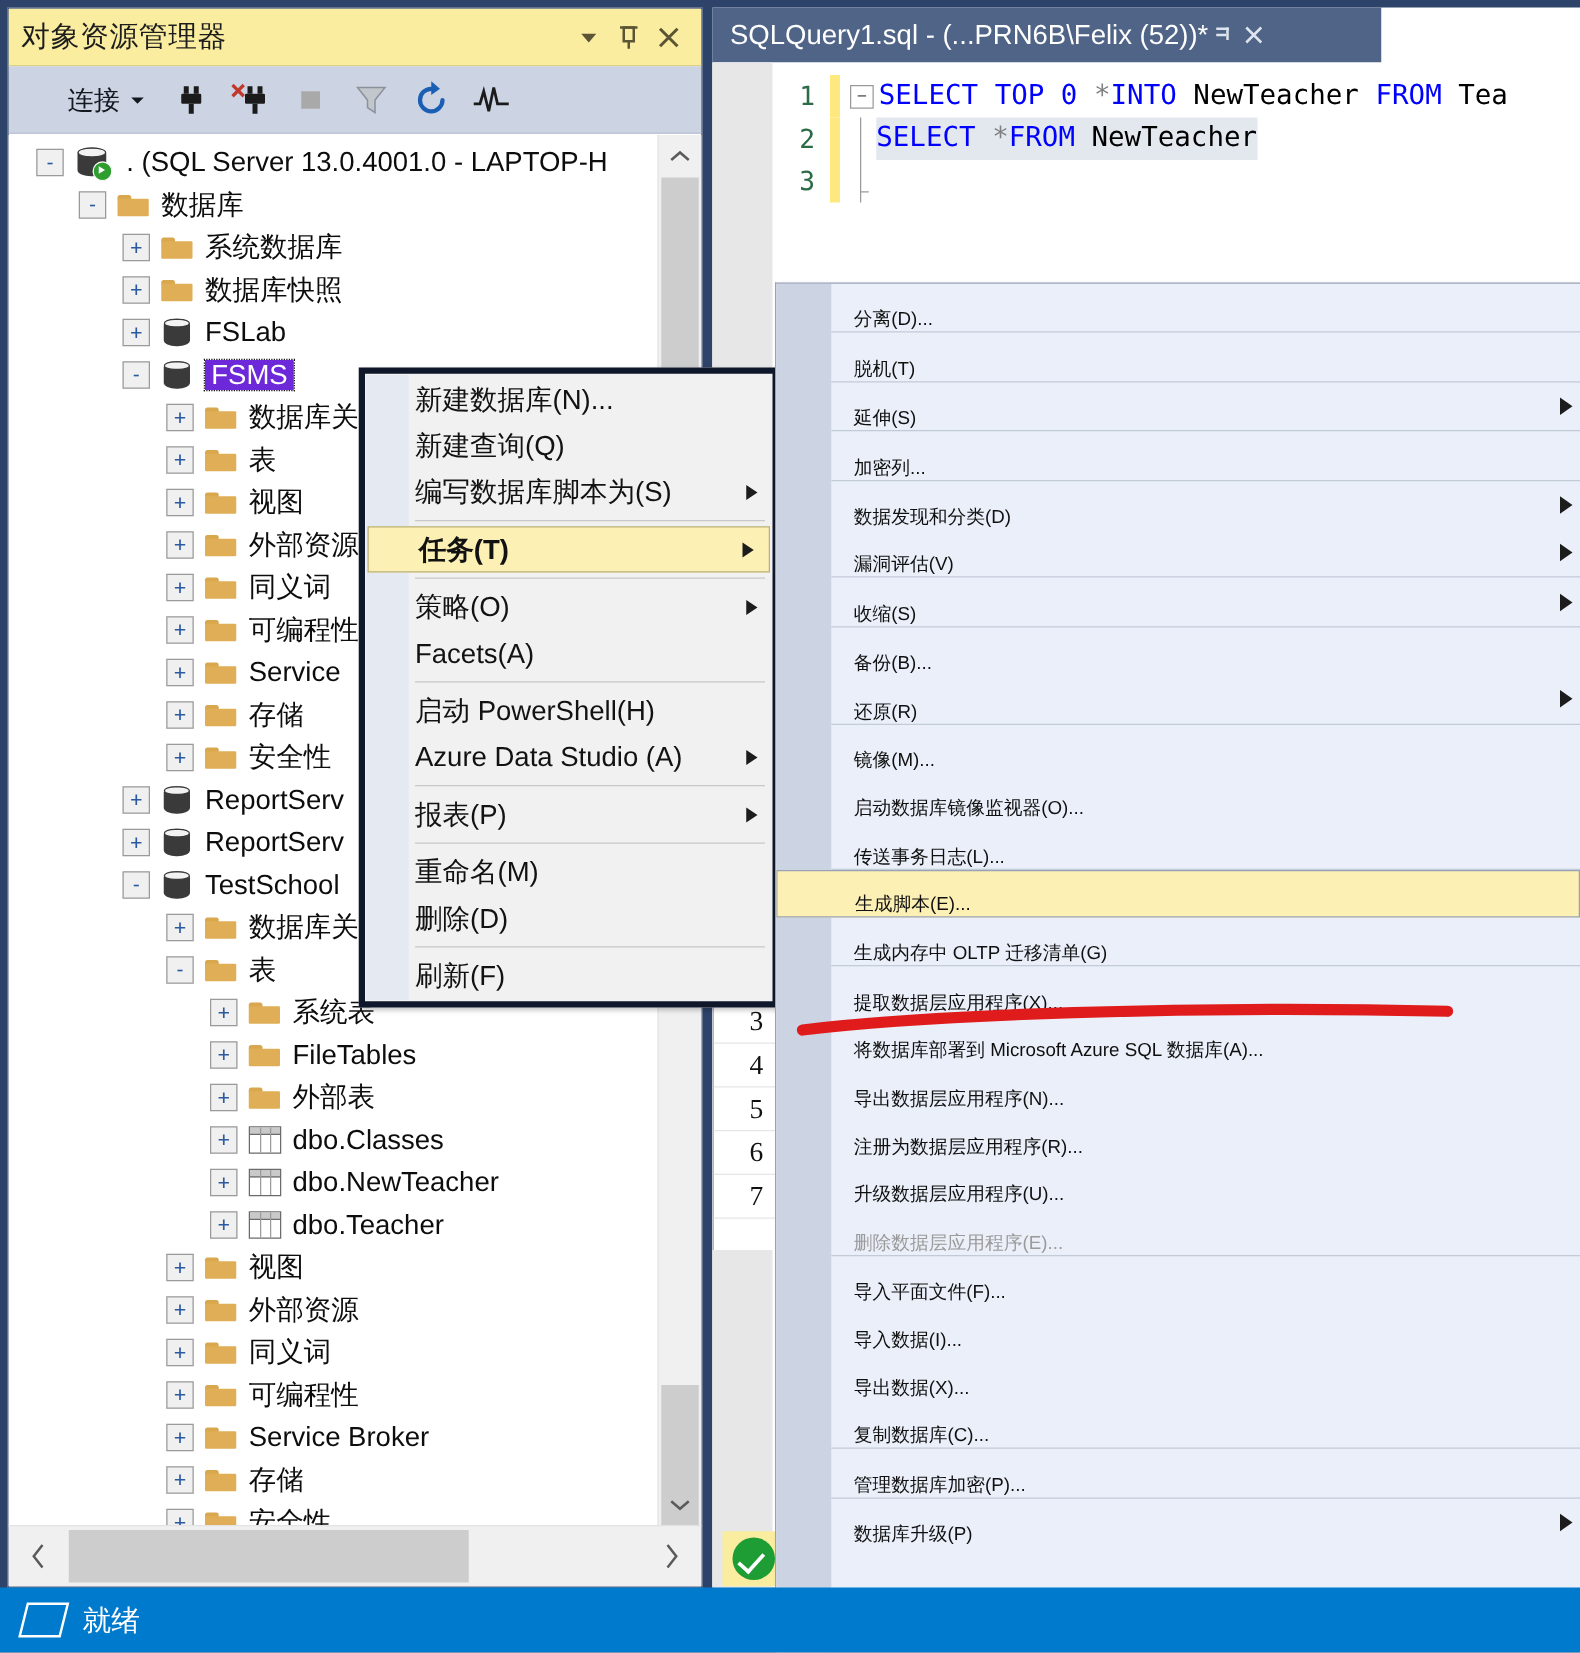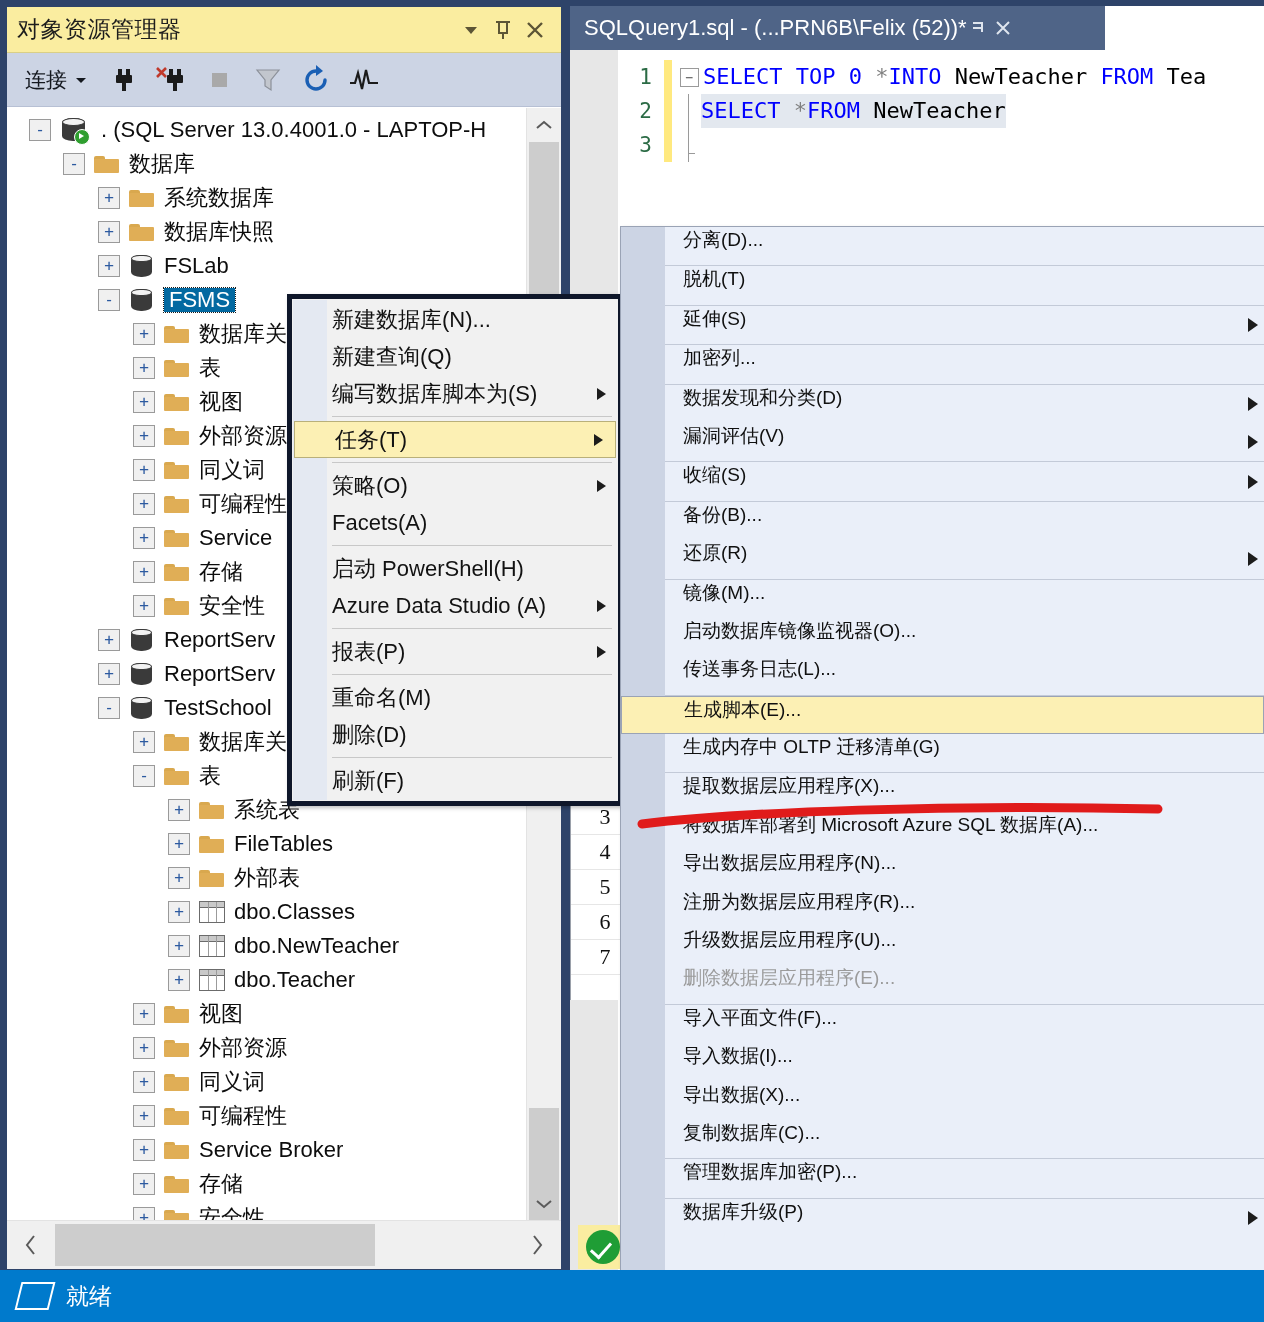--- a/index.html
+++ b/index.html
@@ -30,20 +30,21 @@
   .oe-tb-btn svg{display:block}
 
   #oe-toolbar{
     height:54px;background:#ccd4e4;display:flex;align-items:center;
     padding:0 14px;box-sizing:border-box;gap:14px;
     border-bottom:1px solid #b7c0d4;
   }
   #oe-connect{
     font-size:21px;color:#14181f;display:flex;align-items:center;gap:6px;
     padding:3px 4px;
+    margin-left:29px;
   }
   .tb-ico{width:34px;height:34px;display:flex;align-items:center;justify-content:center}
 
   #oe-tree-wrap{
     position:absolute;left:0;right:0;top:101px;bottom:0;background:#fff;
   }
   #oe-tree{
     position:absolute;left:0;top:0;right:34px;bottom:48px;
     overflow:hidden;background:#fff;padding-top:5px;box-sizing:border-box;
   }
@@ -104,21 +105,21 @@
   }
   .icon-table::before{
     content:"";position:absolute;left:0;top:0;right:0;height:5px;background:#c9c9c9;
     border-bottom:1px solid #6b6b6b;
   }
   .icon-table::after{
     content:"";position:absolute;left:8px;top:0;bottom:0;width:1px;background:#9b9b9b;
     box-shadow:8px 0 0 #9b9b9b;
   }
   .lbl{font-size:22px;line-height:1}
-  .lbl.sel{background:#0369a1;color:#fff;padding:1px 5px;outline:1px dotted #1a1a1a;}
+  .lbl.sel{background:#6d28d9;color:#fff;padding:1px 5px;outline:1px dotted #1a1a1a;}
 
   .ind0{padding-left:22px}
   .ind1{padding-left:56px}
   .ind2{padding-left:91px}
   .ind3{padding-left:126px}
   .ind4{padding-left:161px}
 
   
   #oe-vscroll{
     position:absolute;right:0;top:0;width:34px;bottom:48px;background:#f0f0f0;
@@ -224,41 +225,41 @@
   }
   #ctx-menu-1::before{
     content:"";position:absolute;left:1px;top:1px;bottom:1px;width:34px;background:#e4e9f2;
   }
   .m1-item{
     position:relative;height:37px;display:flex;align-items:center;
     padding-left:40px;padding-right:14px;font-size:22px;color:#121212;white-space:nowrap;
     box-sizing:border-box;
   }
   .m1-item.hl{
-    background:#fcf0b4;border:1px solid #b9b07a;margin:0 2px;height:37px;
+    background:#fcf0b4;border:1px solid #b9b07a;margin:0 2px;height:37px;font-weight:bold;
   }
   .m1-item .arw{
     position:absolute;right:12px;top:50%;transform:translateY(-50%);
     width:0;height:0;border-left:9px solid #1c1c1c;border-top:6px solid transparent;
     border-bottom:6px solid transparent;
   }
   .m1-sep{height:1px;background:#c8c8c8;margin:4px 6px 4px 40px;}
 
   
   #ctx-menu-2{
     position:absolute;left:620px;top:226px;right:0;bottom:0;
     background:#eaeff9;border:1px solid #9aa3b5;border-right:none;border-bottom:none;
     box-shadow:2px 2px 4px rgba(0,0,0,.2);box-sizing:border-box;overflow:hidden;
   }
   #ctx-menu-2::before{
     content:"";position:absolute;left:0;top:0;bottom:0;width:44px;background:#ccd4e4;
   }
   .m2-item{
-    position:relative;height:38.4px;display:flex;align-items:flex-start;
-    padding-left:62px;padding-right:20px;font-size:19px;color:#101010;white-space:nowrap;
+    position:relative;height:38.4px;display:flex;align-items:flex-end;
+    padding-left:62px;padding-right:20px;font-size:15px;color:#101010;white-space:nowrap;
     box-sizing:border-box;
   }
   .m2-item.dis{color:#9b9b9b}
   .m2-item.hl{
     background:#fcf0b4;border:1px solid #9aa3b5;box-sizing:border-box;
   }
   .m2-item .arw2{
     position:absolute;right:6px;top:50%;transform:translateY(-50%);
     width:0;height:0;border-left:10px solid #1c1c1c;border-top:7px solid transparent;
     border-bottom:7px solid transparent;

